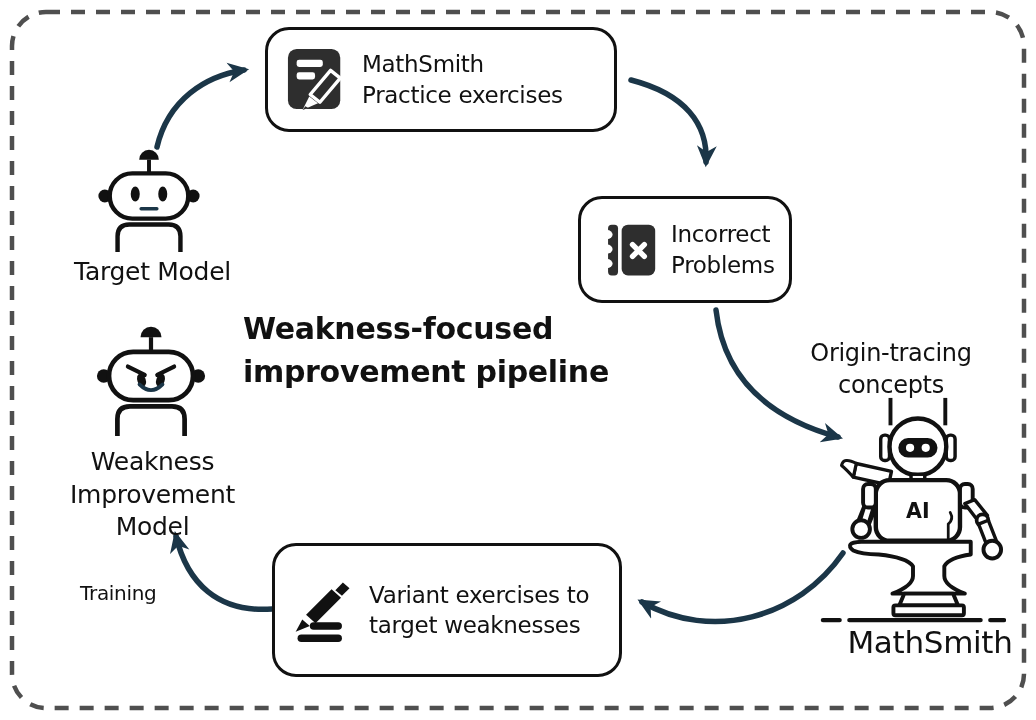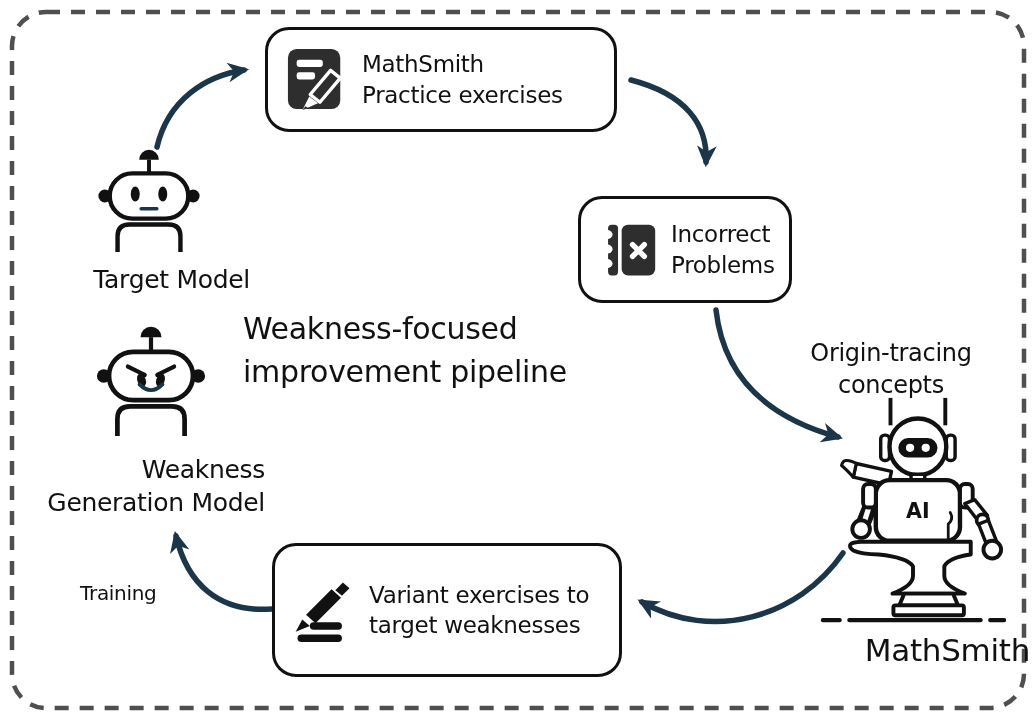--- a/index.html
+++ b/index.html
@@ -11,23 +11,23 @@
   body{font-family:"DejaVu Sans","Liberation Sans",sans-serif;color:var(--ink);}
   .canvas{position:relative;width:1036px;height:720px;background:var(--background);overflow:hidden;}
   .overlay{position:absolute;left:0;top:0;width:100%;height:100%;}
   .frame-rect{fill:none;stroke:var(--frame-dash);stroke-width:4.5;stroke-dasharray:14 11;}
   .arrow-path{fill:none;stroke:var(--arrow);stroke-width:5.5;stroke-linecap:round;}
   .arrowhead-shape{fill:var(--arrow);}
   .node-box{position:absolute;display:flex;align-items:center;gap:14px;background:var(--background);
     border:3.5px solid var(--ink);border-radius:24px;padding:0 14px 0 18px;}
   .node-label{font-size:23px;line-height:1.32;white-space:pre-line;letter-spacing:-0.3px;}
   .txt{position:absolute;white-space:pre-line;letter-spacing:-0.3px;}
-  .title{font-size:30px;line-height:1.42;}
+  .title{font-size:30px;line-height:1.42;font-weight:bold;}
   .edge-label{font-size:24px;line-height:1.35;text-align:center;}
-  .actor-label{font-size:25px;line-height:1.3;text-align:right;margin-top:8px;}
+  .actor-label{font-size:25px;line-height:1.3;text-align:center;}
   .robot{position:absolute;}
   .ink-stroke{stroke:var(--ink);fill:none;}
   .ink-sw{stroke:var(--ink);fill:#fff;}
   .ink-fill{fill:var(--ink);stroke:none;}
   .white-fill{fill:#fff;stroke:none;}
   .navy-stroke{stroke:var(--arrow);fill:none;}
   .icon-dark{fill:var(--icon-fill);stroke:none;}
   .chest-text{font-family:"DejaVu Sans","Liberation Sans",sans-serif;font-weight:bold;font-size:21px;fill:var(--ink);}
 </style>
 </head>
@@ -69,21 +69,21 @@
     <circle class="ink-fill" cx="105" cy="57" r="6.5"></circle>
     <rect class="ink-sw" x="20" y="34" width="80" height="46" rx="23" stroke-width="4.5"></rect>
     <path class="ink-stroke" d="M 38,48 L 54,56" stroke-width="4" stroke-linecap="round"></path>
     <path class="ink-stroke" d="M 82,48 L 66,56" stroke-width="4" stroke-linecap="round"></path>
     <ellipse class="ink-fill" cx="51" cy="61" rx="4" ry="6.5" transform="rotate(-18 51 61)"></ellipse>
     <ellipse class="ink-fill" cx="69" cy="61" rx="4" ry="6.5" transform="rotate(18 69 61)"></ellipse>
     <path class="navy-stroke" d="M 49,65 Q 60,76 71,65" stroke-width="3.5" stroke-linecap="round"></path>
     <path class="ink-stroke" d="M 28,114 L 28,98 Q 28,86 40,86 L 80,86 Q 92,86 92,98 L 92,114" stroke-width="4.5" stroke-linecap="round"></path>
   </svg>
   <div class="txt actor-label" style="left:40px;top:446px;width:225px">Weakness
-Generation Model</div>
+Improvement Model</div>
 
   <div class="txt title" style="left:243px;top:308px;width:400px">Weakness-focused
 improvement pipeline</div>
 
   <div class="node-box" style="left:265px;top:27px;width:352px;height:105px">
     <svg width="62" height="66" viewBox="0 0 64 68">
       <rect class="icon-dark" x="2" y="2" width="54" height="62" rx="9"></rect>
       <rect class="white-fill" x="11" y="13" width="27" height="7.5" rx="2.5"></rect>
       <rect class="white-fill" x="11" y="26" width="19" height="7.5" rx="2.5"></rect>
       <polygon points="25,49 46,24 56,32 35,57" fill="var(--icon-fill)" stroke="#fff" stroke-width="3.5" stroke-linejoin="round"></polygon>

